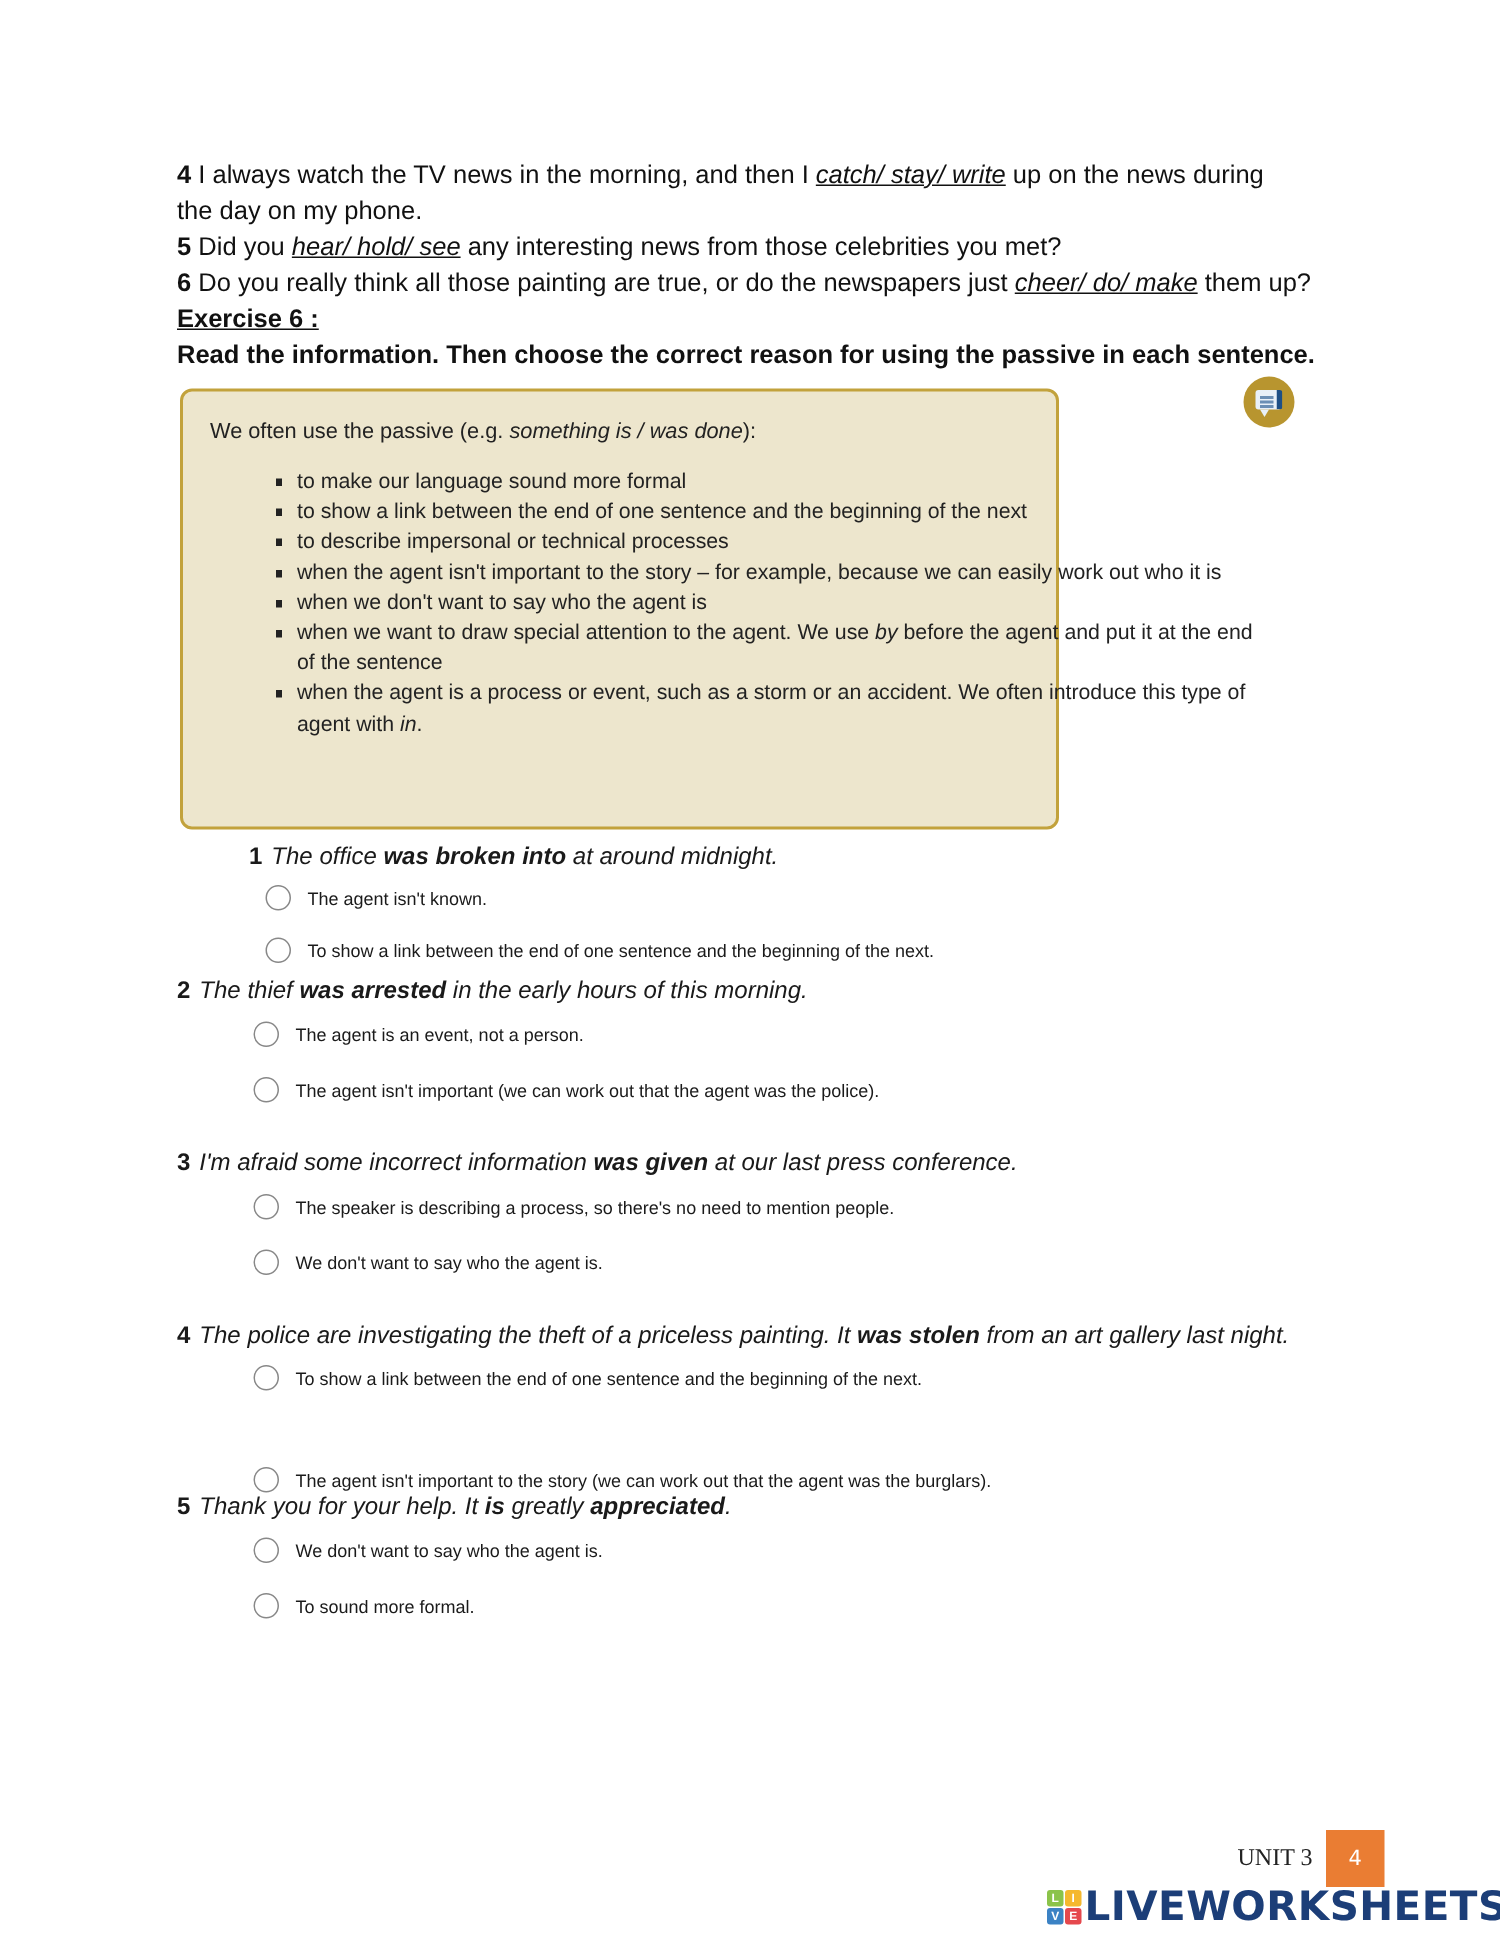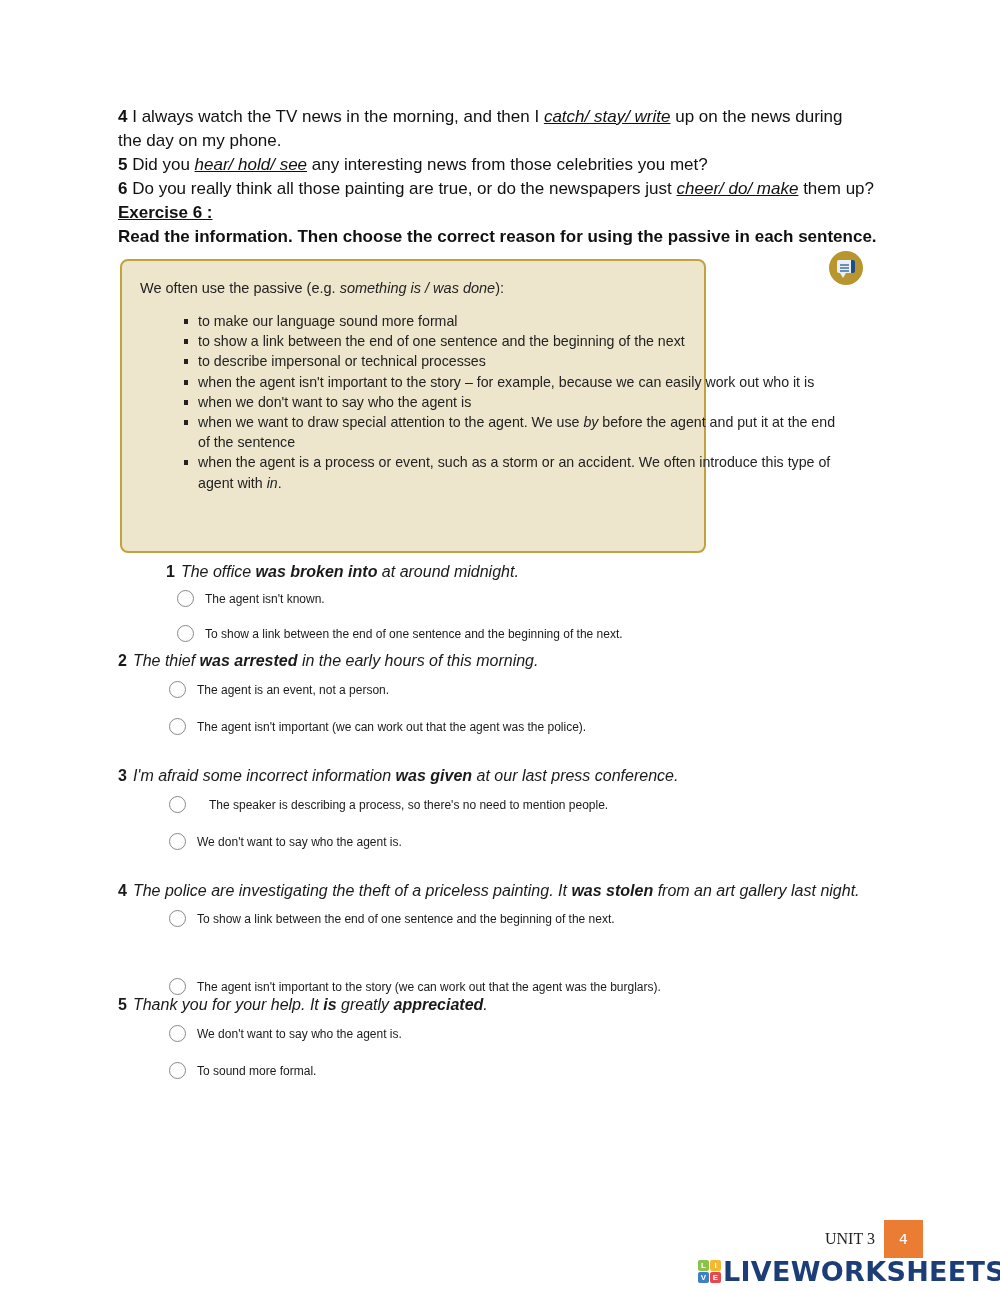--- a/index.html
+++ b/index.html
@@ -82,21 +82,21 @@
 <div class="opt" style="left:169px; top:681px;">
     <span class="radio"></span>
     <span>The agent is an event, not a person.</span>
   </div>
 <div class="opt" style="left:169px; top:718px;justify-content:space-between;">
     <span class="radio"></span>
     <span>The agent isn't important (we can work out that the agent was the police).</span>
   </div>
 
 <div class="q" style="left:118px; top:767px;"><span class="num">3</span><span class="stem"><span>I'm afraid some incorrect information </span><b>was given</b><span> at our last press conference.</span></span></div>
-<div class="opt" style="left:169px; top:796px;gap:12px;">
+<div class="opt" style="left:169px; top:796px;">
     <span class="radio"></span>
     <span>The speaker is describing a process, so there's no need to mention people.</span>
   </div>
 <div class="opt" style="left:169px; top:833px;">
     <span class="radio"></span>
     <span>We don't want to say who the agent is.</span>
   </div>
 
 <div class="q" style="left:118px; top:882px;"><span class="num">4</span><span class="stem"><span>The police are investigating the theft of a priceless painting. It </span><b>was stolen</b><span> from an art gallery last night.</span></span></div>
 <div class="opt" style="left:169px; top:910px;">

